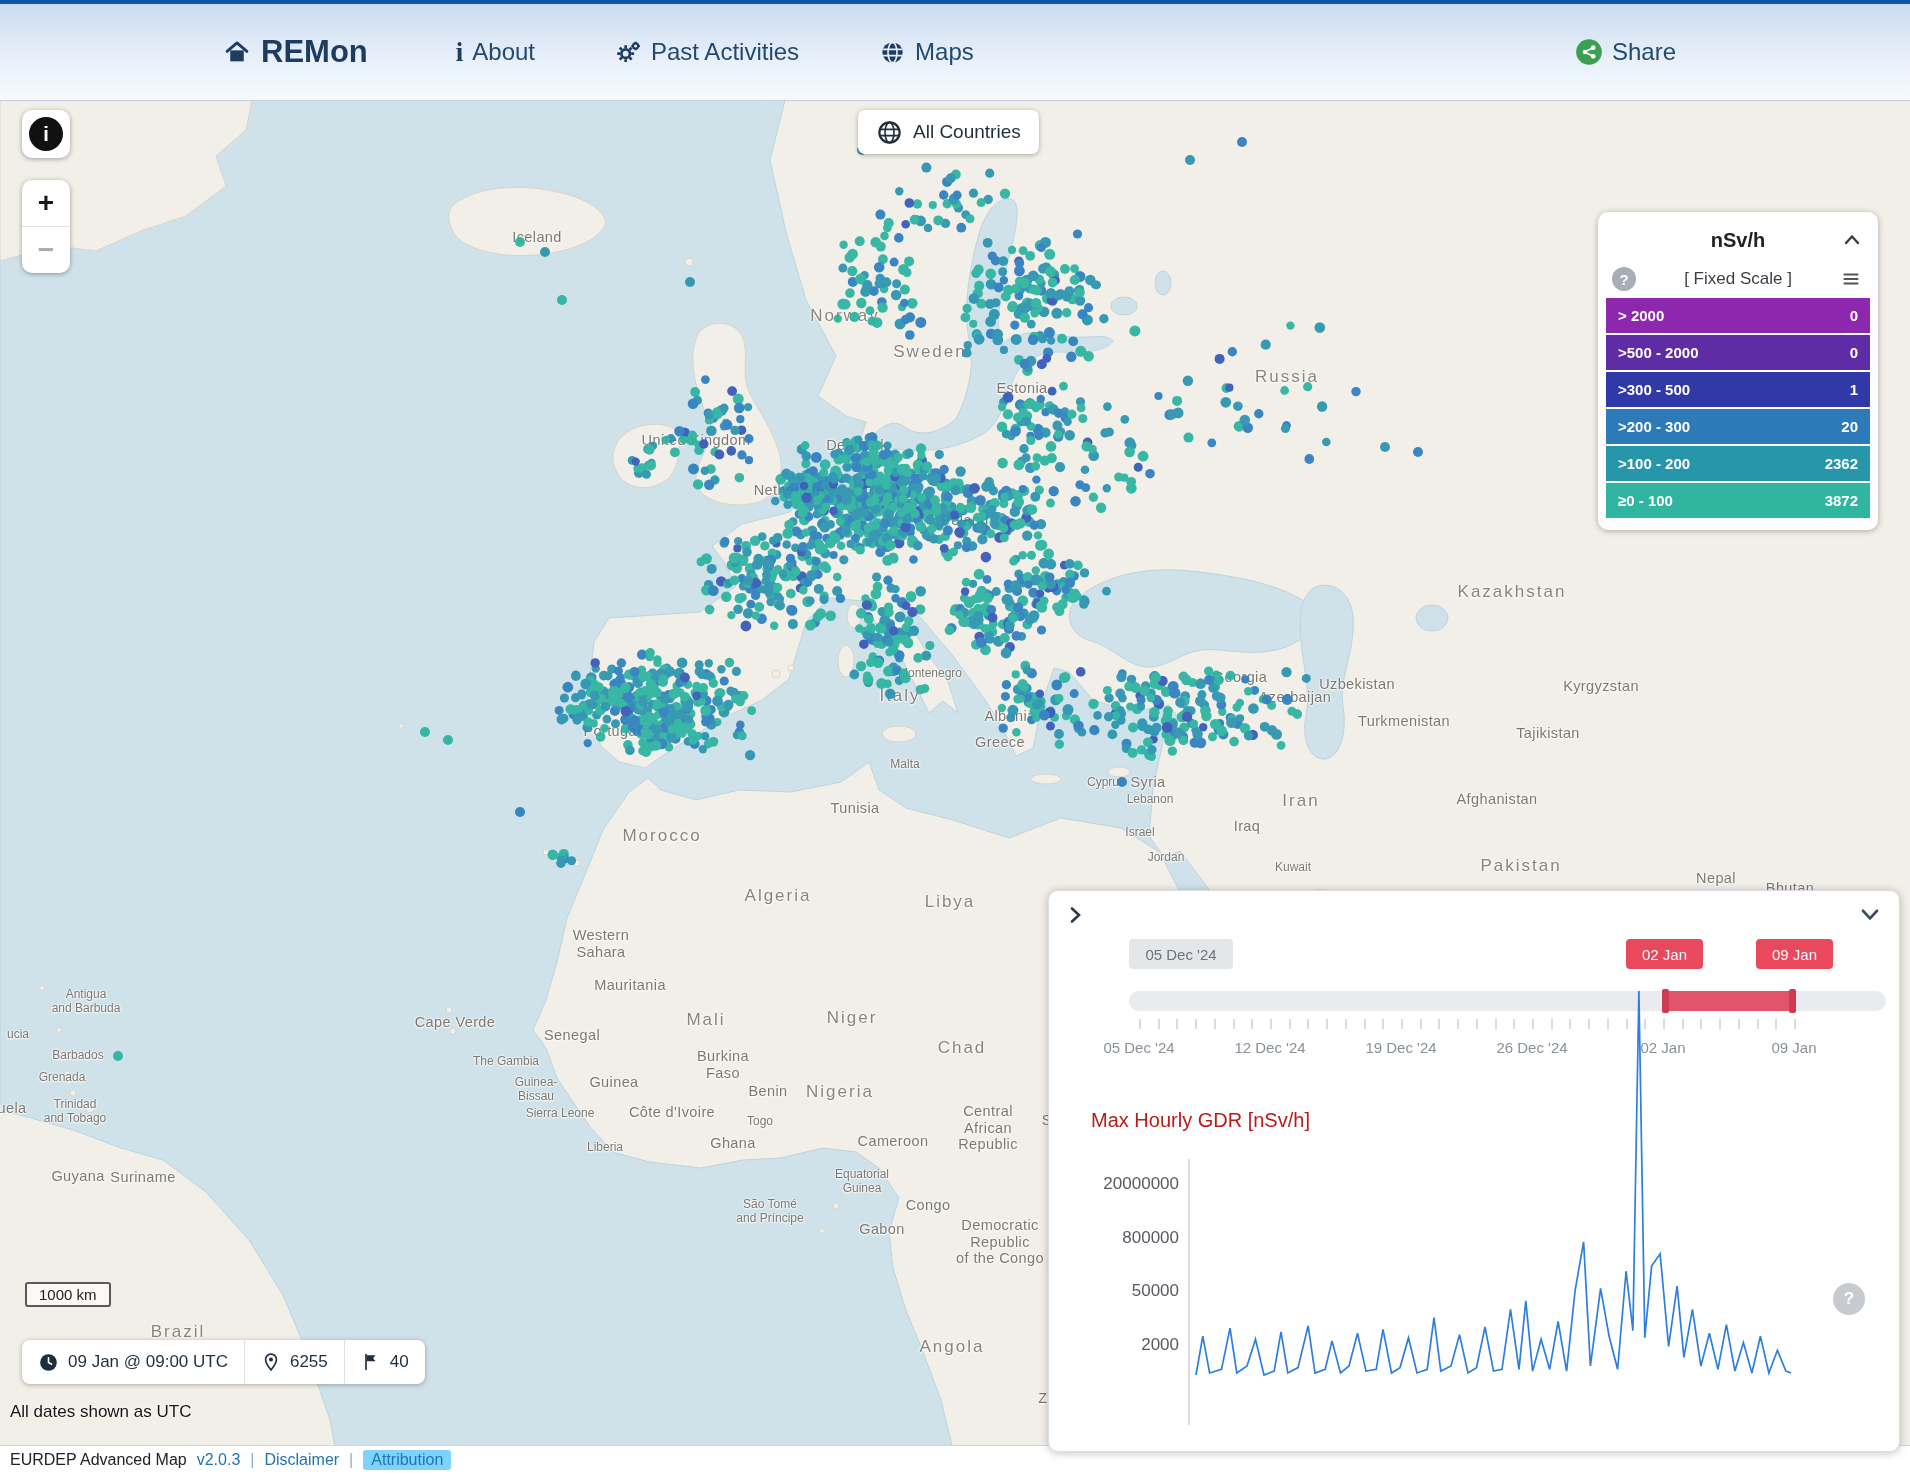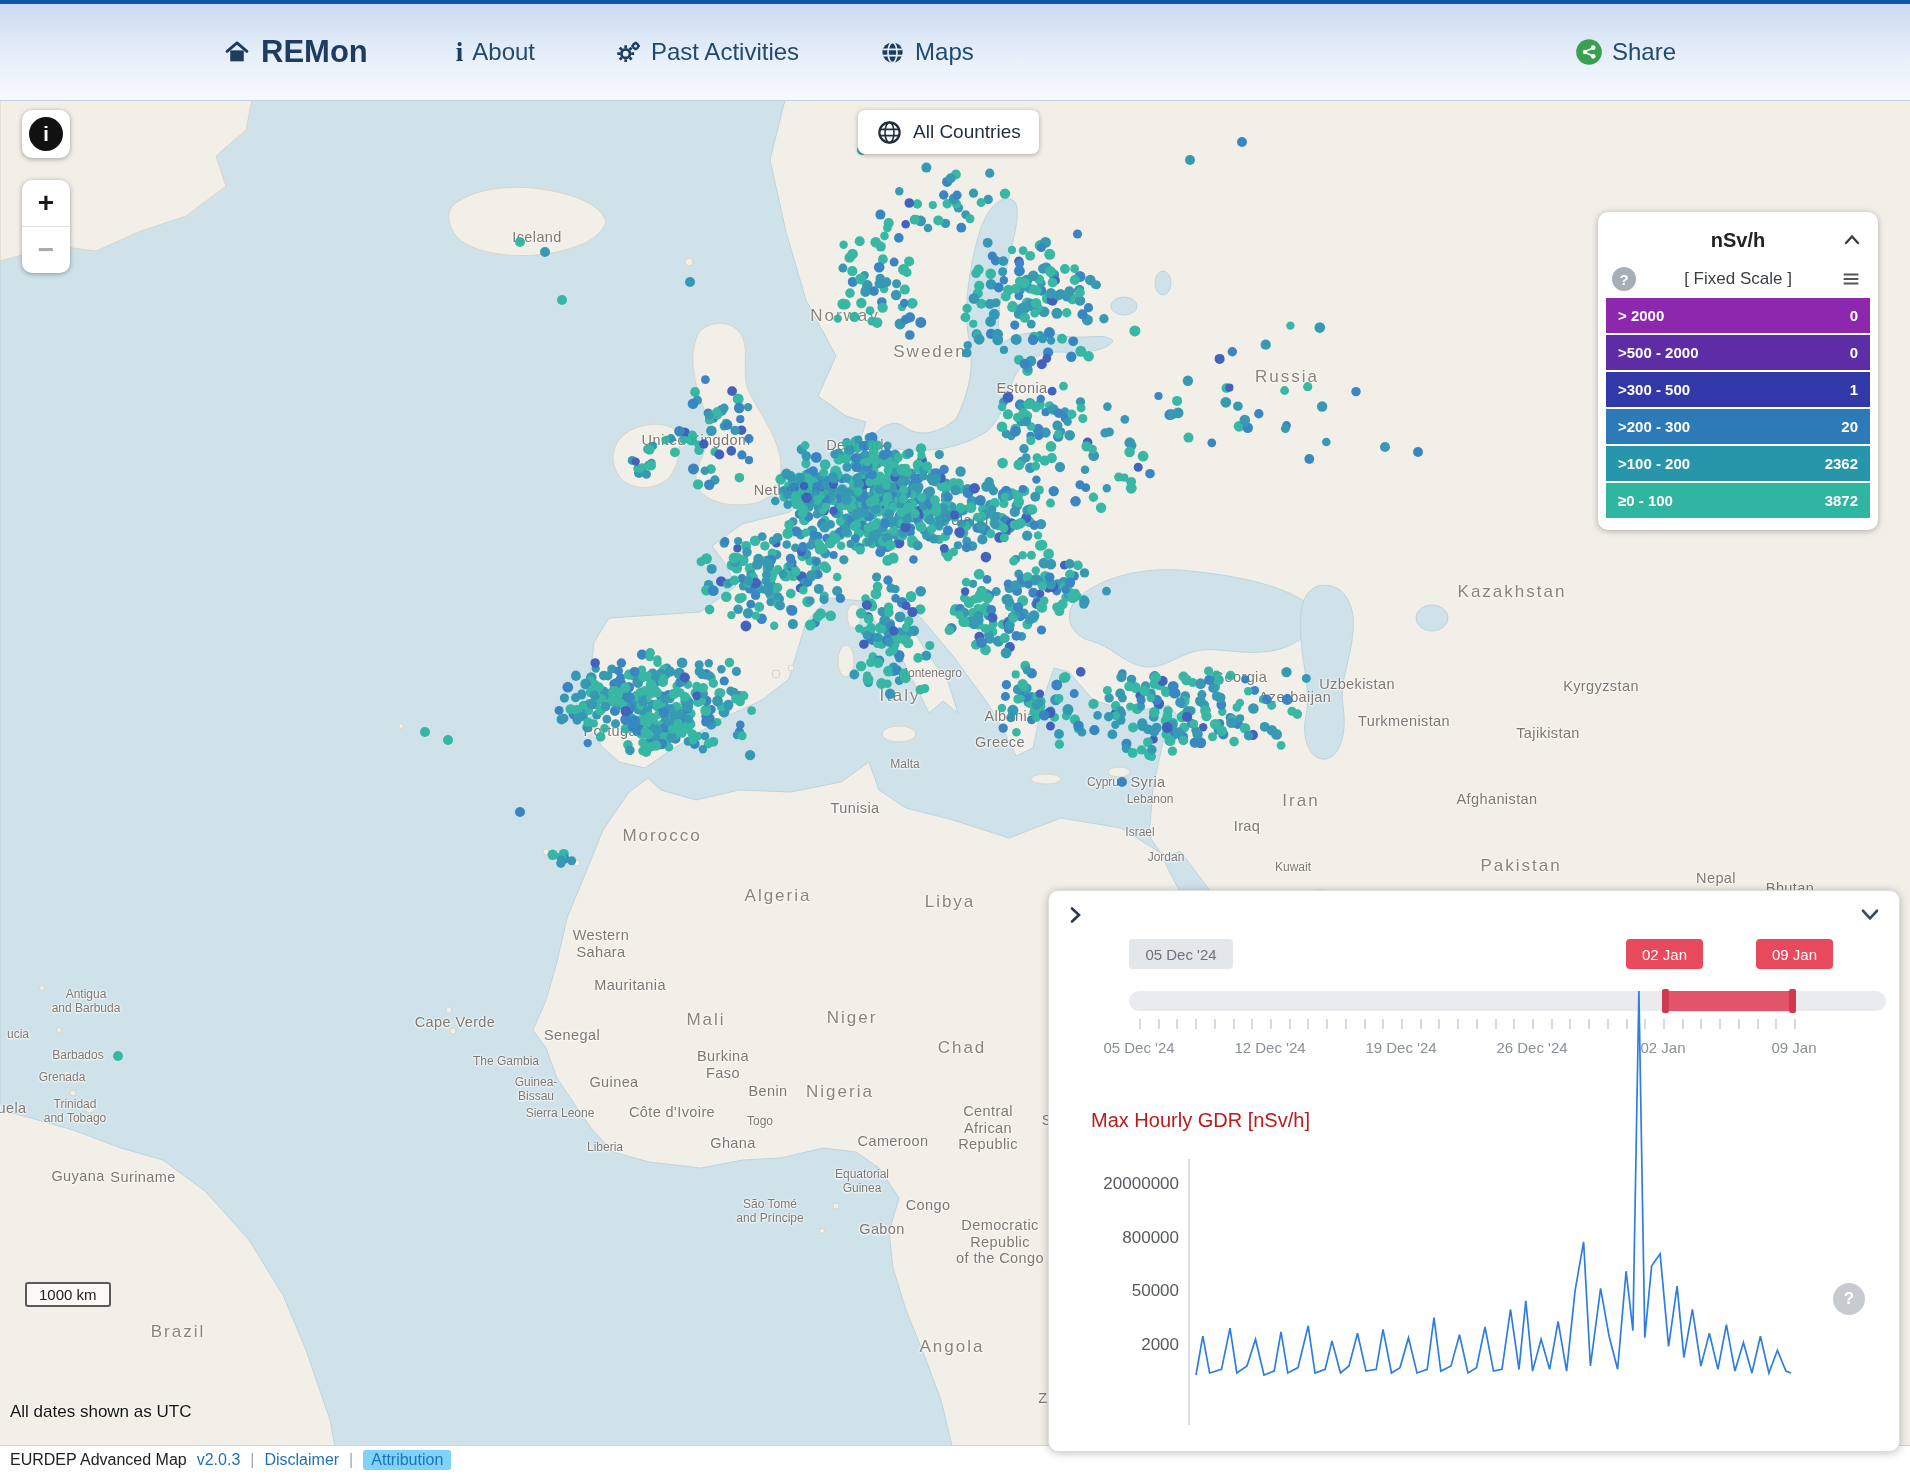--- a/index.html
+++ b/index.html
@@ -2377,20 +2377,43 @@
           <span>2362</span>
         </div>
         <div class="lgrow" style="background: rgb(47, 181, 160);">
           <span>≥0 - 100</span>
           <span>3872</span>
         </div>
       </div>
   </div>
 
   <div class="scalebar">1000 km</div>
+  <div class="statusbar">
+    <div class="sec">
+      <svg width="21" height="21" viewBox="0 0 24 24">
+        <circle cx="12" cy="12" r="9.5" fill="#1d2f3f"></circle>
+        <path d="M12,6.5 V12 L15.5,14" stroke="#fff" stroke-width="1.8" fill="none" stroke-linecap="round"></path>
+      </svg>
+      <span>09 Jan @ 09:00 UTC</span>
+    </div>
+    <div class="sec">
+      <svg width="20" height="20" vi="" ewbox="0 0 24 24" viewBox="0 0 24 24">
+        <path d="M12,2.5 C8.4,2.5 5.5,5.3 5.5,8.9 C5.5,13.6 12,21.5 12,21.5 S18.5,13.6 18.5,8.9 C18.5,5.3 15.6,2.5 12,2.5 Z" fill="none" stroke="#1d2f3f" stroke-width="2"></path>
+        <circle cx="12" cy="9" r="2.4" fill="#1d2f3f"></circle>
+      </svg>
+      <span>6255</span>
+    </div>
+    <div class="sec">
+      <svg width="20" height="20" viewBox="0 0 24 24">
+        <path d="M6,3 V21" stroke="#1d2f3f" stroke-width="2" stroke-linecap="round"></path>
+        <path d="M7,4 H17.5 L14.5,7.5 L17.5,11 H7 Z" fill="#1d2f3f"></path>
+      </svg>
+      <span>40</span>
+    </div>
+  </div>
   <div class="utc-note">All dates shown as UTC</div>
 
   <div class="footer">
     <span class="app">EURDEP Advanced Map</span>
     <a>v2.0.3</a>
     <span class="sep">|</span>
     <a>Disclaimer</a>
     <span class="sep">|</span>
     <a class="chip">Attribution</a>
   </div>

